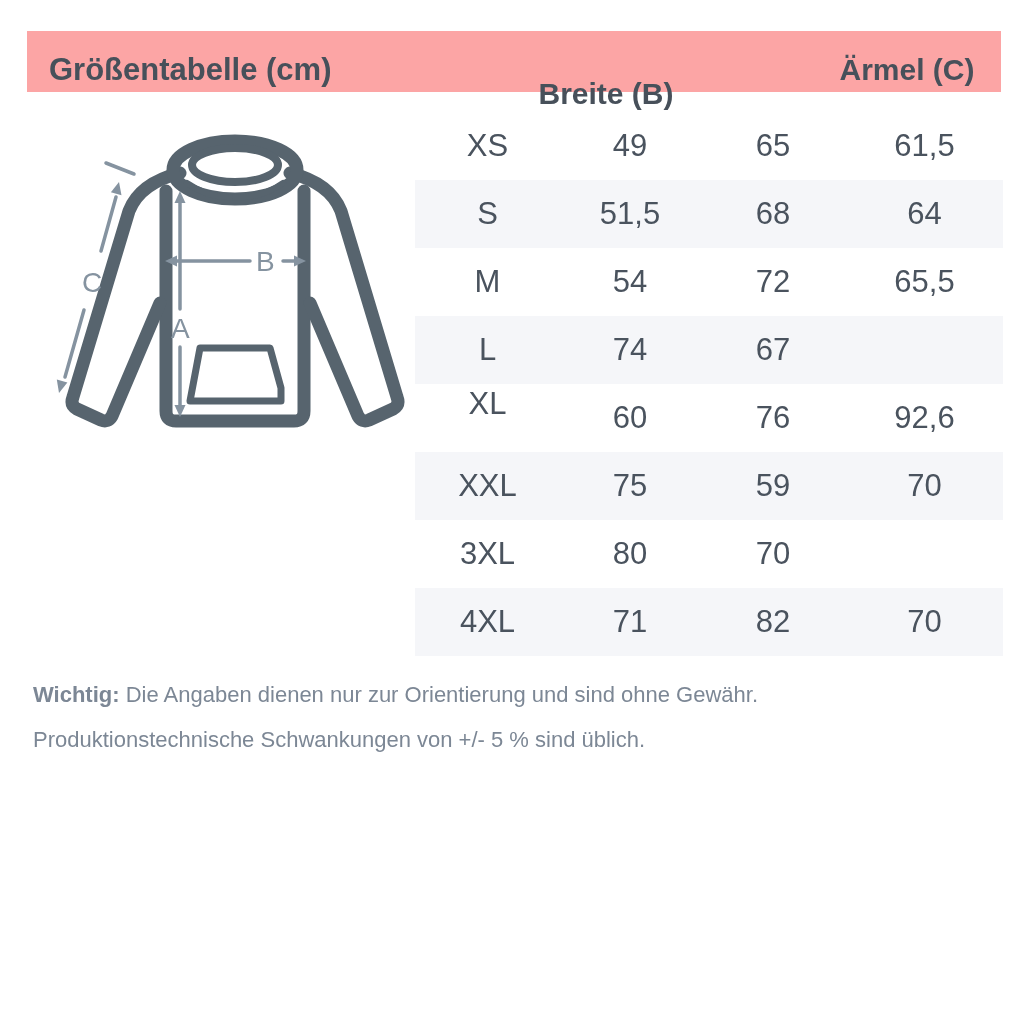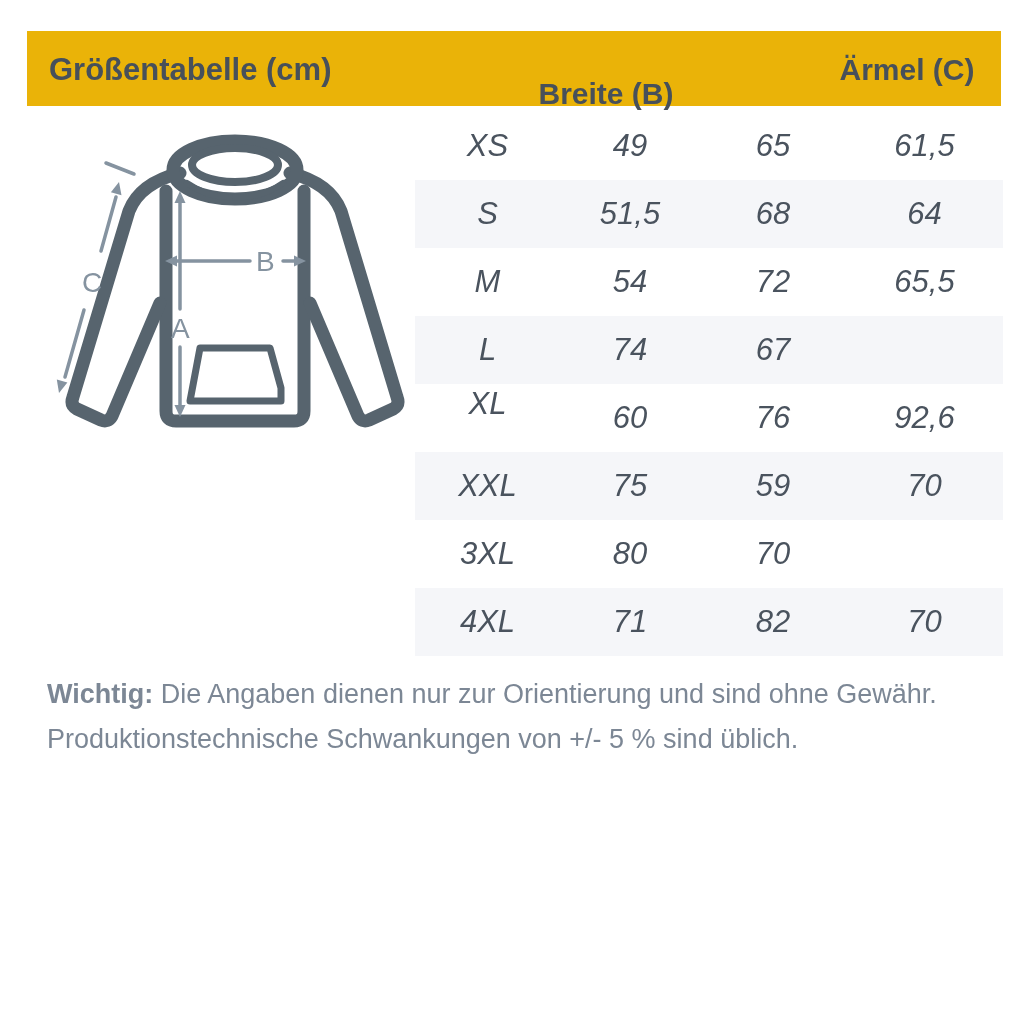--- a/index.html
+++ b/index.html
@@ -4,61 +4,61 @@
 <style>
   html,body { margin:0; padding:0; background:#ffffff; }
   .page {
     position:relative; width:1024px; height:1024px;
     background:#ffffff; overflow:hidden;
     font-family:"Liberation Sans", sans-serif;
     color:#4a535e;
   }
   
   .header-bar {
-    position:absolute; left:27px; top:31px; width:974px; height:75px;
-    background:#eab308;
+    position:absolute; left:27px; top:31px; width:974px; height:61px;
+    background:#fca5a5;
   }
   .title {
     position:absolute; left:22px; top:0; height:77px;
     display:flex; align-items:center;
     font-size:31px; font-weight:bold; color:#47505a;
   }
   .col-head {
     position:absolute; top:0; height:77px;
     display:flex; align-items:center; justify-content:center;
     font-size:30px; font-weight:bold; color:#47505a; white-space:nowrap;
   }
   .col-head.breite { left:503px; width:152px;margin-top:24px; }
   .col-head.hoehe  { left:663px; width:144px; }
   .col-head.aermel { left:803px; width:154px; }
 
   
-  .tbody { position:absolute; left:415px; top:112px; width:588px;font-style:italic; }
+  .tbody { position:absolute; left:415px; top:112px; width:588px; }
   .trow {
     display:grid; grid-template-columns:145px 140px 146px 157px;
     height:68px; align-items:center;
   }
   .trow.striped { background:#f5f6f9; }
   .cell { text-align:center; font-size:31px; color:#4a535e; }
   
   .trow:nth-child(5) .cell-size { position:relative; top:-14px; }
 
   
   .diagram { position:absolute; left:40px; top:125px; width:370px; height:330px; }
   .diagram svg { display:block; width:370px; height:330px; }
   .outline { fill:none; stroke:#57646e; stroke-linecap:round; stroke-linejoin:round; }
   .measure { fill:none; stroke:#8593a0; stroke-width:3.5; stroke-linecap:round; }
   .mhead   { fill:#8593a0; stroke:none; }
   .mlabel  { fill:#8593a0; font-family:"Liberation Sans", sans-serif;
              font-size:28px; letter-spacing:1px; }
 
   
   .footer {
-    position:absolute; left:47px; top:672px; width:940px;
-    font-size:27px; line-height:45px; color:#7c8795;
+    position:absolute; left:33px; top:672px; width:940px;
+    font-size:22px; line-height:45px; color:#7c8795;
   }
   .footer b { color:#7c8795; font-weight:bold; }
 </style>
 </head>
 <body>
 
 <div class="page">
 
   <div class="header-bar">
     <div class="title">Größentabelle (cm)</div>

